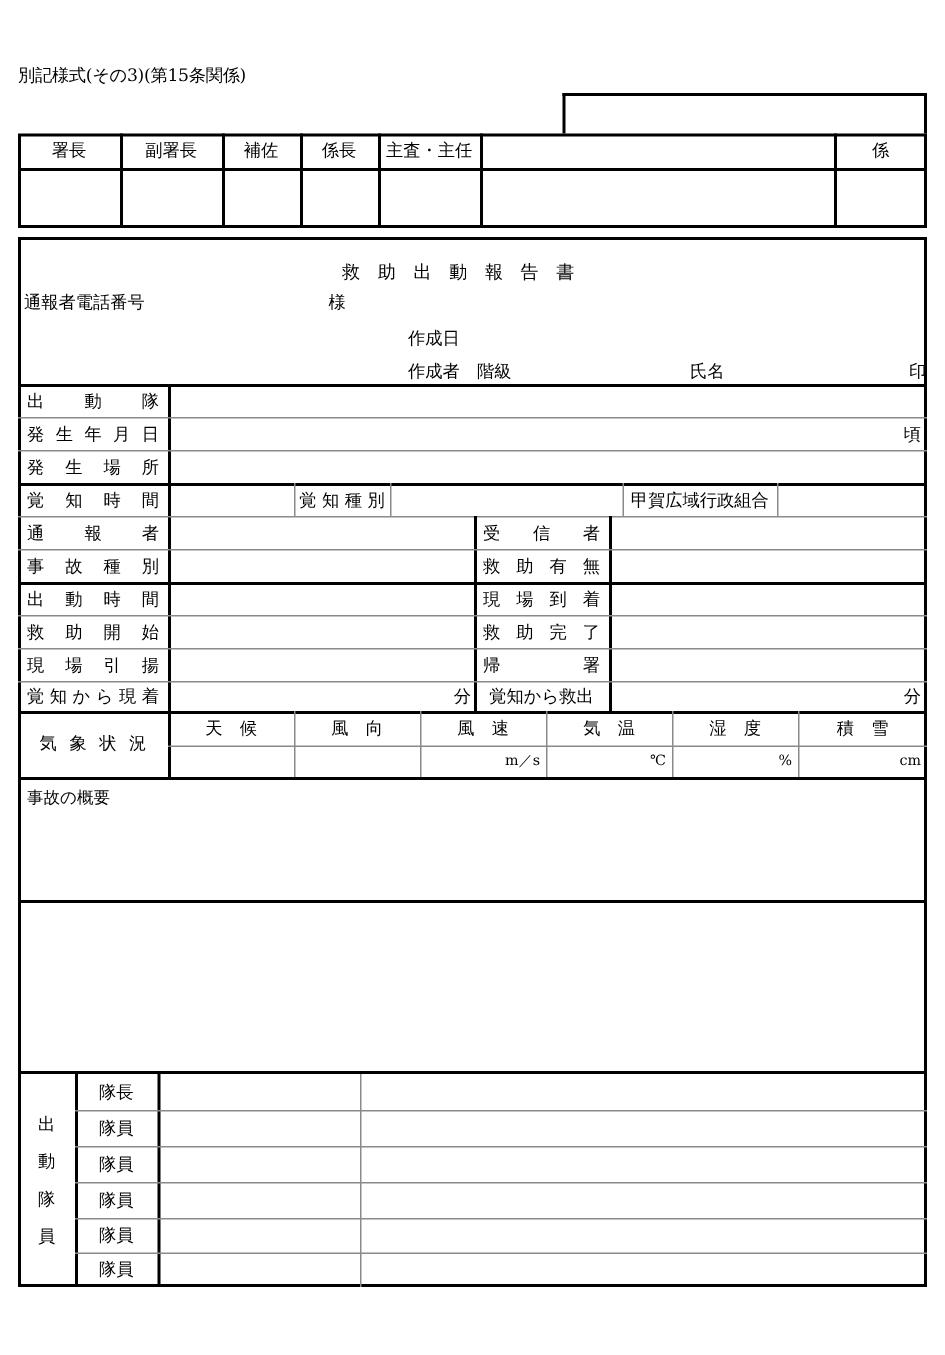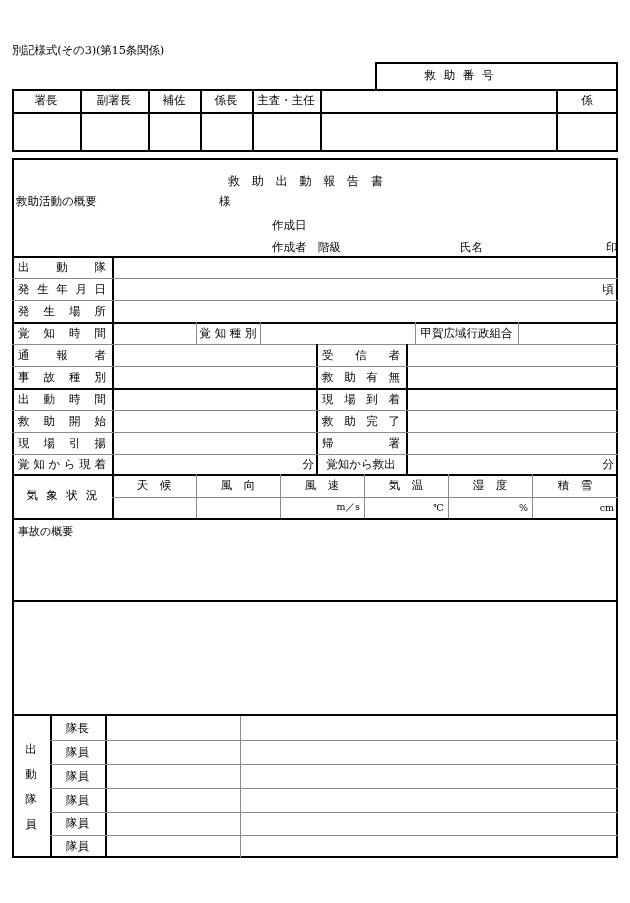--- a/index.html
+++ b/index.html
@@ -105,21 +105,20 @@
   }
 </style>
 </head>
 <body>
 
 <div class="page">
 
   <div class="txt sheet-title">別記様式(その3)(第15条関係)</div>
 
   <div class="abs" style="left:375px; top:62px; width:243px; height:27px; border:2px solid #000; border-bottom:none;"></div>
-  <div class="center" style="left:385px; top:62px; width:150px; height:27px; letter-spacing:2px;">救 助 番 号</div>
   <div class="fillcell" style="left:535px; top:62px; width:80px; height:27px;"></div>
 
   <div class="abs" style="left:12px; top:89px; width:606px; height:63px; border:2px solid #000;"></div>
 
   <div class="rule-h" style="left:12px; top:112px; width:606px;"></div>
 
   <div class="rule-v" style="left:80px; top:89px; height:63px;"></div>
   <div class="rule-v" style="left:148px; top:89px; height:63px;"></div>
   <div class="rule-v" style="left:200px; top:89px; height:63px;"></div>
   <div class="rule-v" style="left:252px; top:89px; height:63px;"></div>
@@ -137,21 +136,21 @@
   <div class="fillcell" style="left:80px; top:112px; width:68px; height:40px;"></div>
   <div class="fillcell" style="left:148px; top:112px; width:52px; height:40px;"></div>
   <div class="fillcell" style="left:200px; top:112px; width:52px; height:40px;"></div>
   <div class="fillcell" style="left:252px; top:112px; width:68px; height:40px;"></div>
   <div class="fillcell" style="left:320px; top:112px; width:236px; height:40px;"></div>
   <div class="fillcell" style="left:556px; top:112px; width:62px; height:40px;"></div>
 
   <div class="abs" style="left:12px; top:158px; width:606px; height:700px; border:2px solid #000;"></div>
 
   <div class="title-big" style="left:228px; top:173px;">救 助 出 動 報 告 書</div>
-  <div class="txt" style="left:16px; top:196px; font-size:11.5px;">救助活動の概要</div>
+  <div class="txt" style="left:16px; top:196px; font-size:11.5px;">通報者電話番号</div>
   <div class="txt" style="left:219px; top:196px; font-size:11.5px;">様</div>
   <div class="txt" style="left:272px; top:220px; font-size:11.5px;text-align:right;">作成日</div>
   <div class="fillcell" style="left:310px; top:214px; width:300px; height:16px;"></div>
   <div class="txt" style="left:272px; top:242px; font-size:11.5px;">作成者　階級</div>
   <div class="fillcell" style="left:352px; top:236px; width:100px; height:16px;"></div>
   <div class="txt" style="left:460px; top:242px; font-size:11.5px;">氏名</div>
   <div class="fillcell" style="left:488px; top:236px; width:112px; height:16px;"></div>
   <div class="txt" style="left:606px; top:242px; font-size:11.5px;">印</div>
 
   <div class="rule-h" style="left:12px; top:256px; width:606px;"></div>

